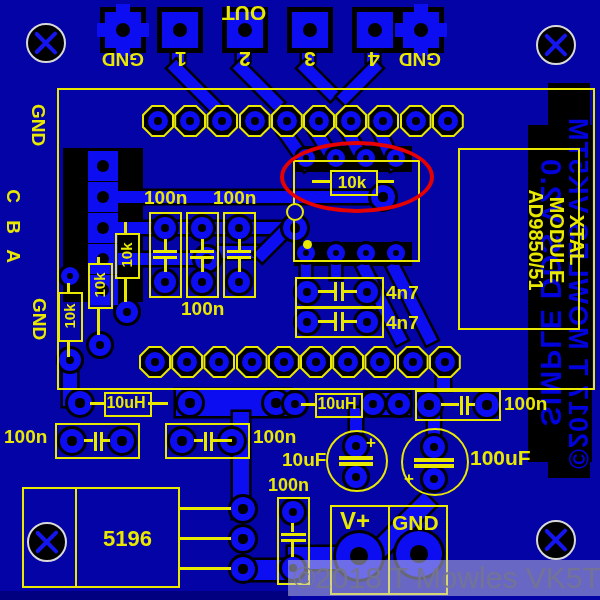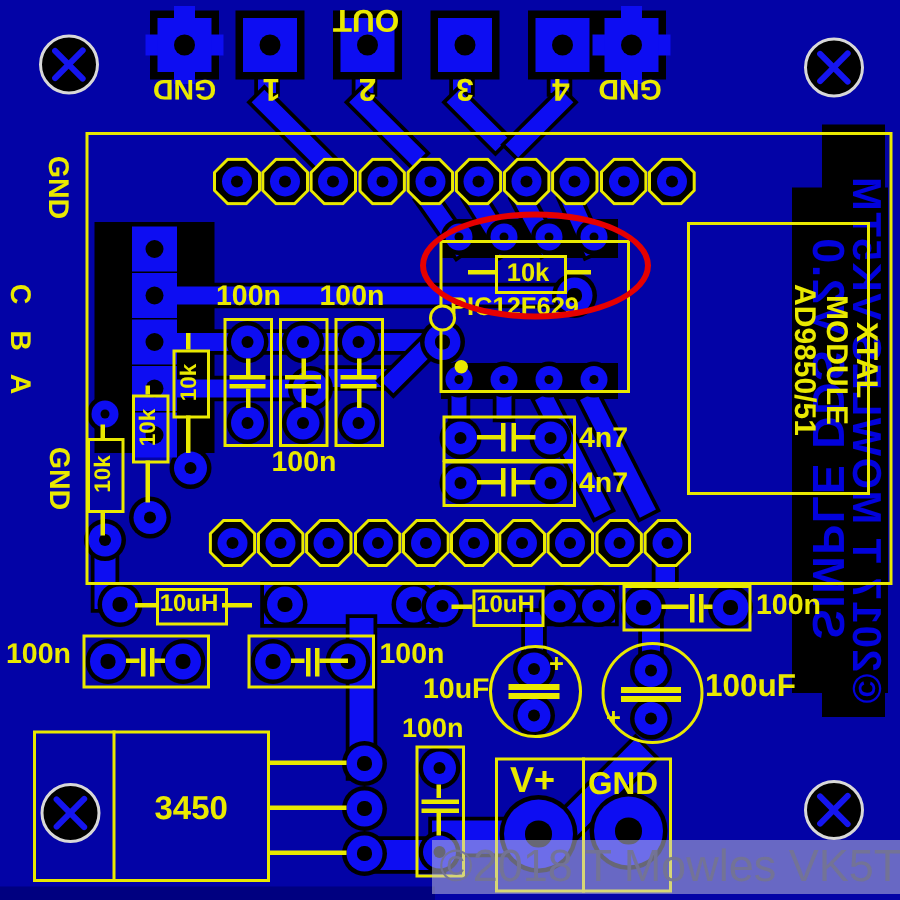--- a/index.html
+++ b/index.html
@@ -269,40 +269,39 @@
   <div class="st" style="left:181px;top:59px;font-size:21px;transform:translate(-50%,-50%) rotate(180deg)">1</div>
   <div class="st" style="left:245px;top:59px;font-size:21px;transform:translate(-50%,-50%) rotate(180deg)">2</div>
   <div class="st" style="left:310px;top:59px;font-size:21px;transform:translate(-50%,-50%) rotate(180deg)">3</div>
   <div class="st" style="left:374px;top:59px;font-size:21px;transform:translate(-50%,-50%) rotate(180deg)">4</div>
   <div class="st" style="left:420px;top:59px;font-size:19px;transform:translate(-50%,-50%) rotate(180deg)">GND</div>
   <div class="st" style="left:38px;top:125px;font-size:19px;transform:translate(-50%,-50%) rotate(90deg)">GND</div>
   <div class="st" style="left:13px;top:196px;font-size:19px;transform:translate(-50%,-50%) rotate(90deg)">C</div>
   <div class="st" style="left:13px;top:227px;font-size:19px;transform:translate(-50%,-50%) rotate(90deg)">B</div>
   <div class="st" style="left:13px;top:256px;font-size:19px;transform:translate(-50%,-50%) rotate(90deg)">A</div>
   <div class="st" style="left:39px;top:319px;font-size:19px;transform:translate(-50%,-50%) rotate(90deg)">GND</div>
-  <div class="st" style="left:300px;top:196px;font-size:17px">PIC12F629</div>
   <div class="st" style="left:352px;top:182px;font-size:17px;transform:translate(-50%,-50%)">10k</div>
   <div class="st" style="left:126px;top:255px;font-size:15px;transform:translate(-50%,-50%) rotate(-90deg)">10k</div>
   <div class="st" style="left:99px;top:285px;font-size:15px;transform:translate(-50%,-50%) rotate(-90deg)">10k</div>
   <div class="st" style="left:69px;top:316px;font-size:15px;transform:translate(-50%,-50%) rotate(-90deg)">10k</div>
   <div class="st" style="left:144px;top:188px;font-size:19px">100n</div>
   <div class="st" style="left:213px;top:188px;font-size:19px">100n</div>
   <div class="st" style="left:181px;top:299px;font-size:19px">100n</div>
   <div class="st" style="left:386px;top:283px;font-size:19px">4n7</div>
   <div class="st" style="left:386px;top:313px;font-size:19px">4n7</div>
   <div class="st" style="left:126px;top:403px;font-size:16px;transform:translate(-50%,-50%)">10uH</div>
   <div class="st" style="left:337px;top:404px;font-size:16px;transform:translate(-50%,-50%)">10uH</div>
   <div class="st" style="left:504px;top:394px;font-size:19px">100n</div>
   <div class="st" style="left:4px;top:427px;font-size:19px">100n</div>
   <div class="st" style="left:253px;top:427px;font-size:19px">100n</div>
   <div class="st" style="left:282px;top:450px;font-size:19px">10uF</div>
   <div class="st" style="left:470px;top:447px;font-size:21px">100uF</div>
   <div class="st" style="left:366px;top:434px;font-size:17px">+</div>
   <div class="st" style="left:404px;top:470px;font-size:17px">+</div>
-  <div class="st" style="left:103px;top:528px;font-size:22px">3450</div>
+  <div class="st" style="left:103px;top:528px;font-size:22px">5196</div>
   <div class="st" style="left:268px;top:476px;font-size:18px">100n</div>
   <div class="st" style="left:340px;top:509px;font-size:24px">V+</div>
   <div class="st" style="left:392px;top:512px;font-size:21px">GND</div>
   <div class="st" style="left:536px;top:240px;font-size:20px;transform:translate(-50%,-50%) rotate(90deg)">AD9850/51</div>
   <div class="st" style="left:557px;top:240px;font-size:20px;transform:translate(-50%,-50%) rotate(90deg)">MODULE</div>
   <div class="st" style="left:577px;top:240px;font-size:20px;transform:translate(-50%,-50%) rotate(90deg)">XTAL</div>
 
   <div class="hl" style="left:280px;top:141px;width:146px;height:64px"></div>
 
   <div class="wm" style="left:288px;top:560px;width:312px;height:36px">©2018 T Mowles VK5TM</div>

